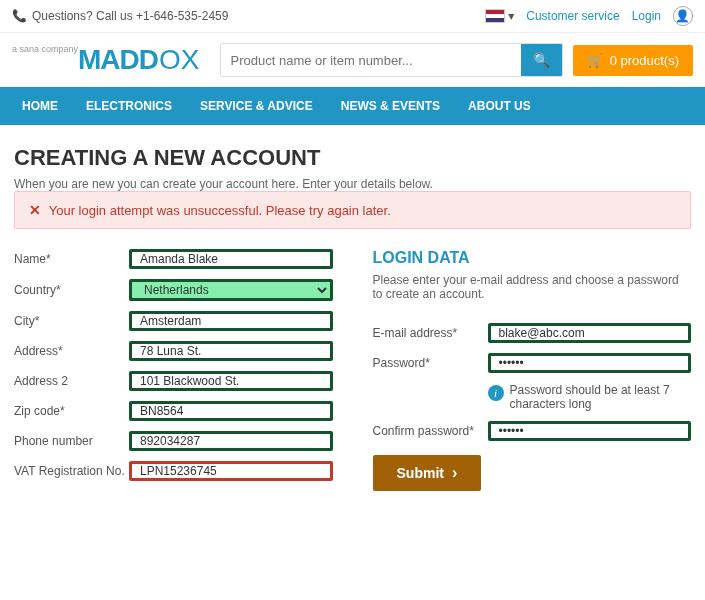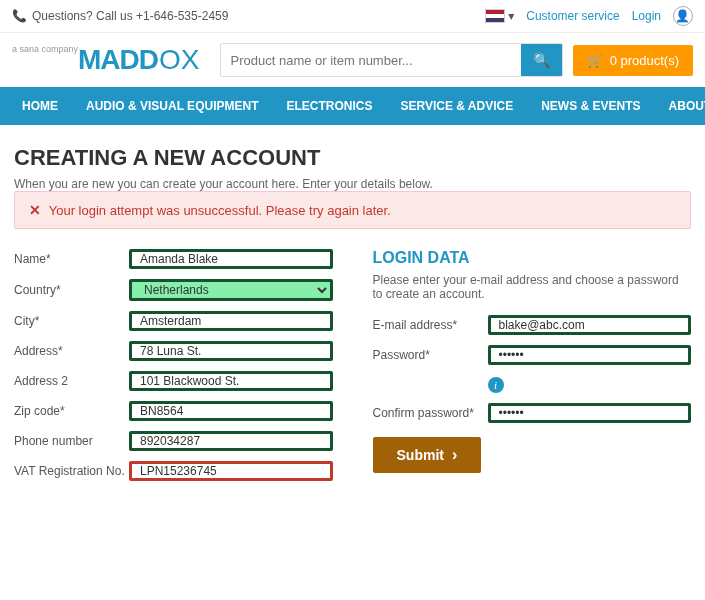--- a/index.html
+++ b/index.html
@@ -125,21 +125,21 @@
     }
     .form-col { flex: 1; }
 
     .section-title {
       font-size: 16px;
       font-weight: bold;
       color: #2196c4;
       margin-bottom: 6px;
       text-transform: uppercase;
     }
-    .section-desc { font-size: 12px; color: #666; margin-bottom: 14px; }
+    .section-desc { font-size: 12px; color: #666; margin-bottom: 22px; }
 
     
     .form-row {
       display: flex;
       align-items: center;
       margin-bottom: 10px;
     }
     .form-label {
       width: 115px;
       font-size: 12px;
@@ -247,21 +247,20 @@
     <button class="search-btn">🔍</button>
   </div>
   <button class="cart-btn">
     <span>🛒</span>
     <span>0 product(s)</span>
   </button>
 </div>
 
 <nav class="nav">
   <div class="nav-item">HOME</div>
-  <div class="nav-item">AUDIO &amp; VISUAL EQUIPMENT</div>
   <div class="nav-item">ELECTRONICS</div>
   <div class="nav-item">SERVICE &amp; ADVICE</div>
   <div class="nav-item">NEWS &amp; EVENTS</div>
   <div class="nav-item">ABOUT US</div>
 
 </nav>
 
 <div class="content">
   <h1 class="page-title">CREATING A NEW ACCOUNT</h1>
   <p class="page-subtitle">When you are new you can create your account here. Enter your details below.</p>
@@ -328,20 +327,21 @@
         <input class="form-input" type="email" value="blake@abc.com" style="">
       </div>
 
       <div class="form-row">
         <label class="form-label">Password*</label>
         <input class="form-input" type="password" value="......" style="">
       </div>
 
       <div class="info-row" style="padding-left: 115px;">
         <div class="info-icon">i</div>
+        <span class="info-text">Password should be at least 7 characters long</span>
       </div>
 
       <div class="form-row">
         <label class="form-label">Confirm password*</label>
         <input class="form-input" type="password" value="......" style="">
       </div>
 
       <button class="submit-btn">
         <span>Submit</span>
         <span class="arrow">›</span>

